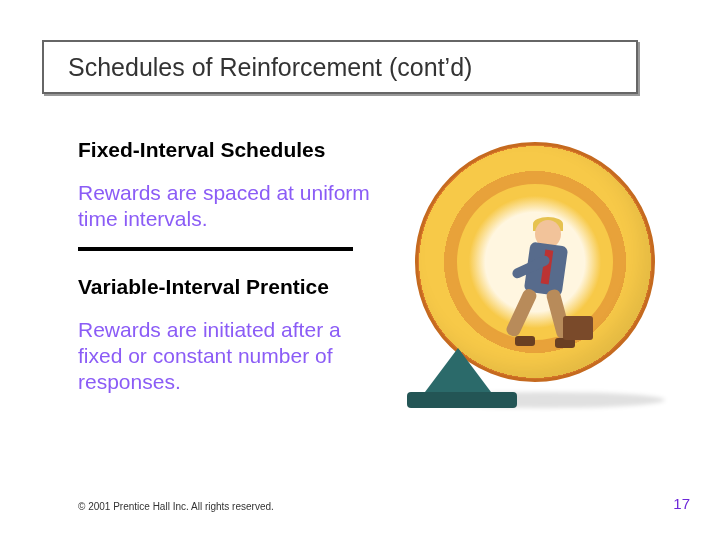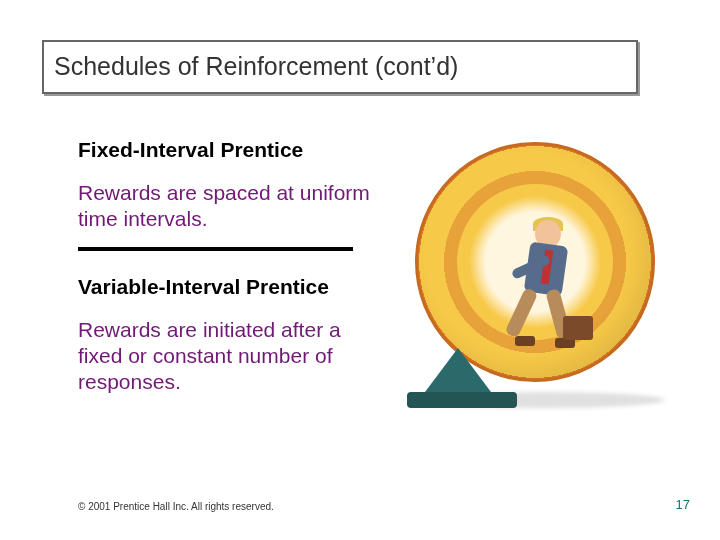--- a/index.html
+++ b/index.html
@@ -5,31 +5,31 @@
   * { box-sizing: border-box; margin: 0; padding: 0; }
   html, body { width: 720px; height: 540px; background: #fff; font-family: Arial, Helvetica, sans-serif; }
   .slide { position: relative; width: 720px; height: 540px; }
   .title-box {
     position: absolute;
     left: 42px; top: 40px;
     width: 596px; height: 54px;
     border: 2px solid #666;
     background: #fff;
     box-shadow: 2px 2px 0 #999;
-    padding: 10px 10px;
-    display: flex; align-items: flex-start;
+    padding: 10px 24px;
+    display: flex; align-items: center;
   }
   .title-text { font-size: 25px; color: #333; font-weight: 400; }
   .content {
     position: absolute;
     left: 78px; top: 138px;
     width: 300px;
   }
   .h1 { font-size: 21px; font-weight: bold; color: #000; margin-bottom: 18px; }
-  .body { font-size: 21px; color: #701a75; line-height: 1.25; margin-bottom: 14px; }
+  .body { font-size: 21px; color: #8b5cf6; line-height: 1.25; margin-bottom: 14px; }
   .rule { width: 275px; height: 4px; background: #000; margin: 8px 0 24px 0; }
   .illus {
     position: absolute;
     left: 395px; top: 130px;
     width: 280px; height: 280px;
   }
   .wheel-outer {
     position: absolute; left: 20px; top: 12px;
     width: 240px; height: 240px; border-radius: 50%;
     background: radial-gradient(circle at 50% 50%, #f7c948 0 42%, #e8a23a 42% 55%, #f7c948 55% 70%, #e07b2b 70% 100%);
@@ -75,34 +75,34 @@
   .leg2 { position:absolute; left:40px; top:70px; width:14px; height:50px; background:#b88b5a; border-radius:6px; transform: rotate(-15deg); transform-origin: top; }
   .foot { position:absolute; width:20px; height:10px; background:#6a3f22; border-radius:3px; }
   .foot.f1 { left:10px; top:116px; }
   .foot.f2 { left:50px; top:118px; }
   .copyright {
     position: absolute; left: 78px; bottom: 28px;
     font-size: 10px; color: #333;
   }
   .pagenum {
     position: absolute; right: 30px; bottom: 28px;
-    font-size: 13px; color: #0f766e;
+    font-size: 15px; color: #6d28d9;
   }
 </style>
 </head>
 <body>
 
 <div class="slide">
 
   <div class="title-box">
     <span class="title-text">Schedules of Reinforcement (cont’d)</span>
   </div>
 
   <div class="content">
-    <div class="h1">Fixed-Interval Prentice</div>
+    <div class="h1">Fixed-Interval Schedules</div>
     <div class="body">Rewards are spaced at uniform time intervals.</div>
     <div class="rule"></div>
     <div class="h1">Variable-Interval Prentice</div>
     <div class="body">Rewards are initiated after a fixed or constant number of responses.</div>
   </div>
 
   <div class="illus" aria-label="man-running-in-hamster-wheel">
     <div class="shadow"></div>
     <div class="wheel-outer"></div>
     <div class="wheel-inner"></div>

